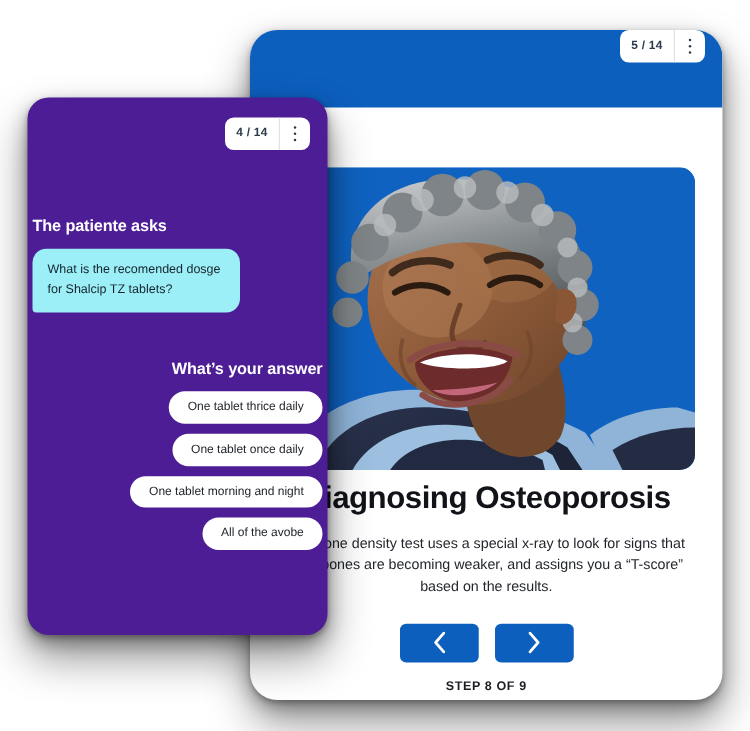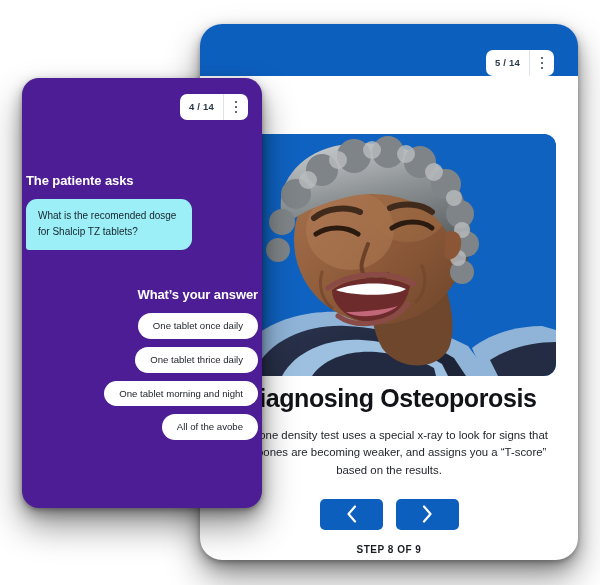--- a/index.html
+++ b/index.html
@@ -37,26 +37,26 @@
       0 6px 14px rgba(0,0,0,0.28),
       0 2px 4px rgba(0,0,0,0.22);
     overflow: hidden;
   }
 
   .card-right-header {
     position: absolute;
     left: 0;
     top: 0;
     width: 100%;
-    height: 52px;
+    height: 62px;
     background: #0d5fbe;
     display: flex;
-    align-items: flex-end;
+    align-items: flex-start;
     justify-content: flex-end;
-    padding-right: 24px;
+    padding-right: 14px;
   }
 
   
   .pill {
     display: flex;
     align-items: center;
     background: #ffffff;
     border-radius: 7px;
     height: 26px;
     overflow: hidden;
@@ -389,22 +389,22 @@
 
     <div class="left-body">
 
       <div class="ask-title">The patiente asks</div>
 
       <div class="bubble">What is the recomended dosge for Shalcip TZ tablets?</div>
 
       <div class="answer-title">What’s your answer</div>
 
       <div class="options">
+        <button class="option">One tablet thrice daily</button>
         <button class="option">One tablet once daily</button>
-        <button class="option">One tablet thrice daily</button>
         <button class="option">One tablet morning and night</button>
         <button class="option">All of the avobe</button>
       </div>
 
     </div>
   </div>
 
 </div>
 
 </body></html>

